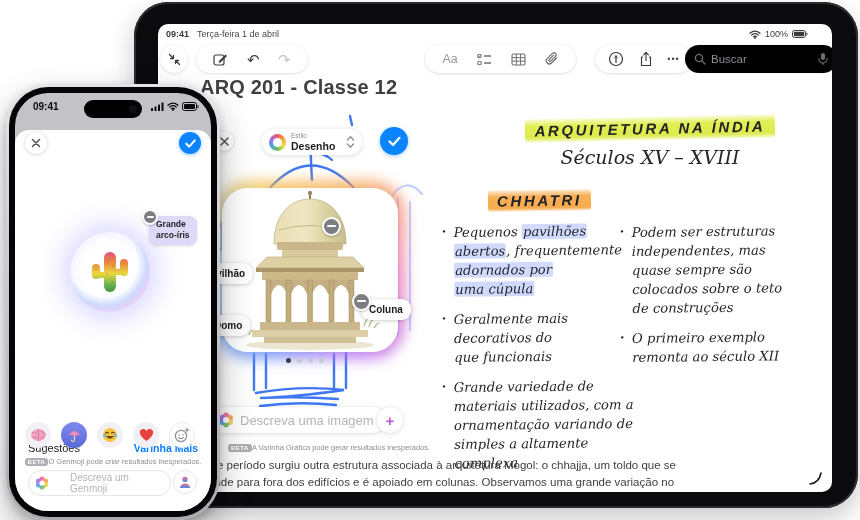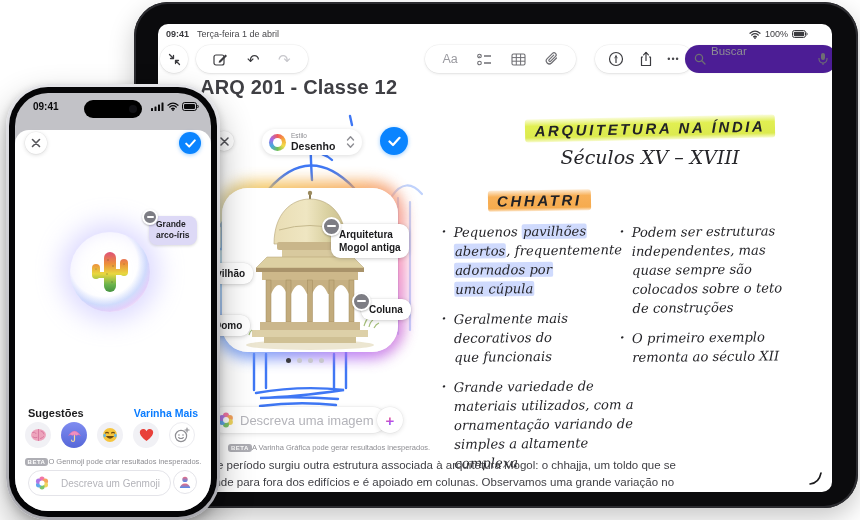--- a/index.html
+++ b/index.html
@@ -16,22 +16,22 @@
   .ipad-status .date{font-weight:400;color:#48484c;}
   .ipad-status-right{right:24px;top:5px;display:flex;align-items:center;gap:4px;font-size:9px;color:#3a3a3e;}
 
   .pill{position:absolute;background:#fff;border-radius:14px;
         box-shadow:0 0 0 .5px rgba(0,0,0,.06),0 1px 3px rgba(0,0,0,.10);
         display:flex;align-items:center;justify-content:space-around;}
   .tb-circle{left:2px;top:21px;width:28px;height:28px;border-radius:50%;justify-content:center;}
   .tb-edit{left:38px;top:21px;width:96px;height:28px;padding:0 8px;}
   .tb-format{left:267px;top:21px;width:135px;height:28px;padding:0 8px;}
   .tb-markup{left:437px;top:21px;width:86px;height:28px;padding:0 6px;}
-  .tb-search{left:527px;top:21px;width:134px;height:28px;background:#4c1d95;border-radius:14px;
-             display:flex;gap:5px;padding:0 9px;box-shadow:0 0 0 .5px rgba(0,0,0,.05);}
+  .tb-search{left:527px;top:21px;width:134px;height:28px;background:#000000;border-radius:14px;
+             display:flex;align-items:center;gap:5px;padding:0 9px;box-shadow:0 0 0 .5px rgba(0,0,0,.05);}
   .tb-search .q{font-size:11.5px;color:#8e8e93;flex:1;}
   .icon{display:inline-flex;align-items:center;justify-content:center;color:#6e6e73;}
   .icon.dark{color:#3c3c40;}
   .glyph-undo{font-size:15px;line-height:1;color:#3c3c40;}
   .glyph-redo{font-size:15px;line-height:1;color:#c7c7cc;}
   .glyph-aa{font-size:12.5px;color:#9a9aa0;font-weight:400;}
   .glyph-more{font-size:9px;letter-spacing:1px;color:#48484c;}
 
   .note-title{left:42px;top:52px;font-size:20px;font-weight:700;color:#3f3f44;letter-spacing:.2px;}
 
@@ -125,28 +125,28 @@
            line-height:1.35;color:#232327;box-shadow:0 1px 3px rgba(0,0,0,.15);white-space:nowrap;}
   .gen-minus{left:127px;top:116px;width:12px;height:12px;}
   .gen-minus::after{top:4.5px;left:2.5px;right:2.5px;}
 
   .bubble{left:55px;top:139px;width:80px;height:80px;border-radius:50%;
      background:radial-gradient(circle at 42% 38%,rgba(255,255,255,0) 50%,rgba(173,196,250,.55) 63%,
                 rgba(208,172,246,.5) 72%,rgba(255,205,236,.4) 78%,rgba(255,255,255,0) 83%);
      box-shadow:0 0 26px 8px rgba(176,168,255,.45), inset 0 0 16px rgba(188,178,255,.25);}
 
   .sug-row{left:13px;right:13px;top:314px;display:flex;justify-content:space-between;align-items:baseline;}
-  .sug-label{font-size:11px;font-weight:700;color:#1c1c1e;}
+  .sug-label{font-size:11px;font-weight:400;color:#1c1c1e;margin-top:35px;}
   .sug-more{font-size:10.5px;font-weight:600;color:#0a7cff;}
   .emoji-row{left:10px;top:329px;display:flex;gap:10px;}
   .emoji-cell{width:26px;height:26px;border-radius:50%;background:#f1f1f5;display:flex;align-items:center;justify-content:center;}
   .emoji-cell.blue{background:linear-gradient(180deg,#7f8cf0,#5667d8);}
   .ph-beta{left:0;right:0;top:364px;display:flex;justify-content:center;}
   .gen-input{left:13px;top:377px;width:143px;height:24px;border-radius:13px;background:#fff;
-      border:1px solid #e4e4e9;display:flex;align-items:center;gap:12px;padding:12px 6px;box-sizing:border-box;}
+      border:1px solid #e4e4e9;display:flex;align-items:center;gap:21px;padding:12px 6px;box-sizing:border-box;}
   .person-btn{left:158px;top:377px;width:24px;height:24px;border-radius:50%;background:#fff;border:1px solid #e4e4e9;
       display:flex;align-items:center;justify-content:center;box-sizing:border-box;}
 </style>
 </head>
 <body>
 
 <div class="stage">
 
   <div class="abs ipad">
     <div class="abs ipad-screen">
@@ -376,23 +376,20 @@
             <rect x="42" y="149" width="92" height="6" fill="#cfc094"></rect>
             <g stroke="#8faf5a" stroke-width="1.2" fill="none" opacity=".8">
               <path d="M142,138 q2,-6 4,-8 M147,139 q1,-5 4,-7 M152,140 q2,-4 5,-5"></path>
               <path d="M22,146 q2,-5 4,-6 M27,147 q1,-4 3,-5"></path>
             </g>
           </svg>
         </div>
       </div>
 
       <div class="minus abs" style="left:164px;top:193px;"></div>
-      <div class="tag" style="left:173px;top:200px;">
-        <span>Arquitetura</span><br><span>Mogol antiga</span>
-      </div>
       <div class="tag" style="left:38px;top:239px;">
         <span>Pavilhão</span>
       </div>
       <div class="tag" style="left:48px;top:291px;">
         <span>Domo</span>
       </div>
       <div class="minus abs" style="left:194px;top:268px;"></div>
       <div class="tag" style="left:203px;top:275px;">
         <span>Coluna</span>
       </div>

